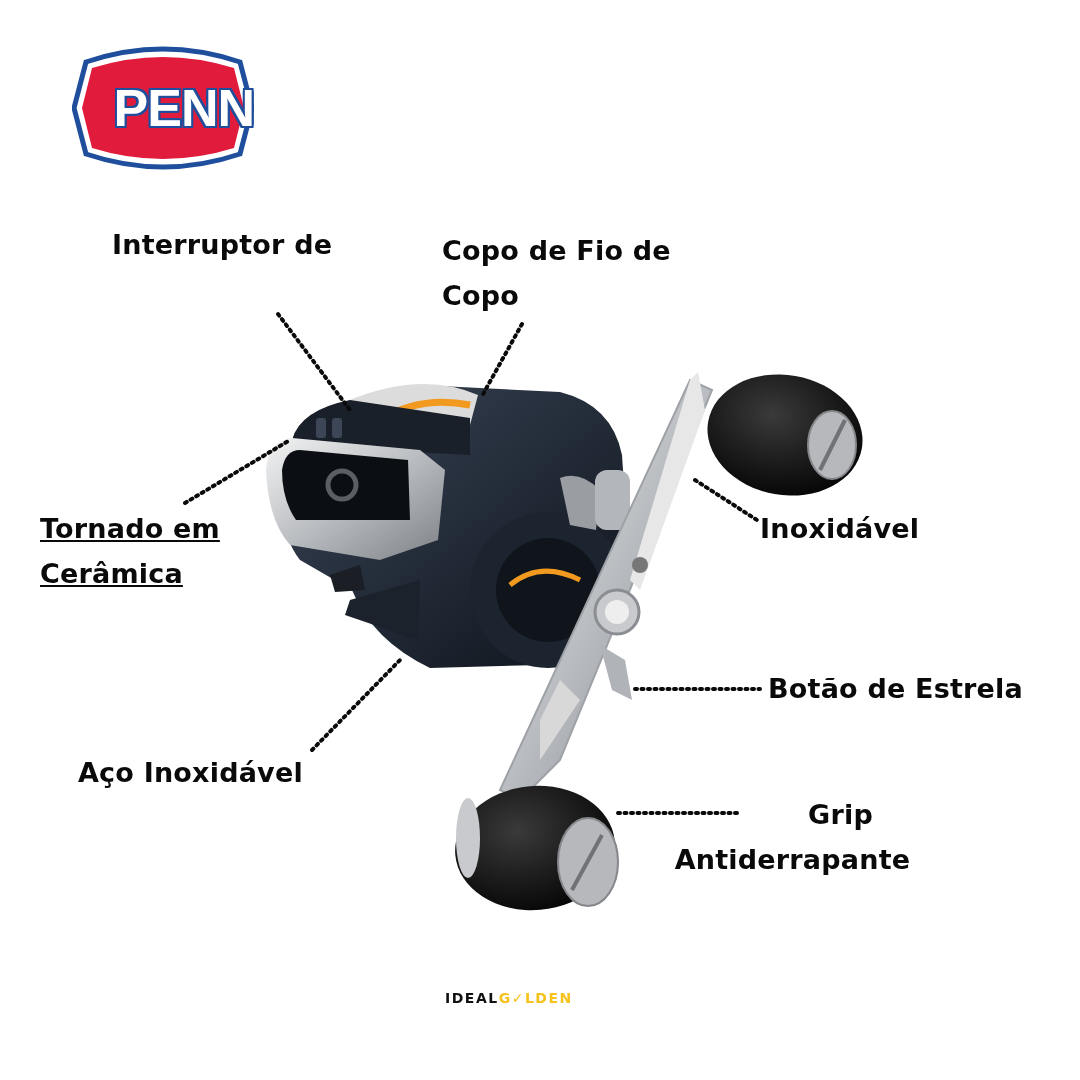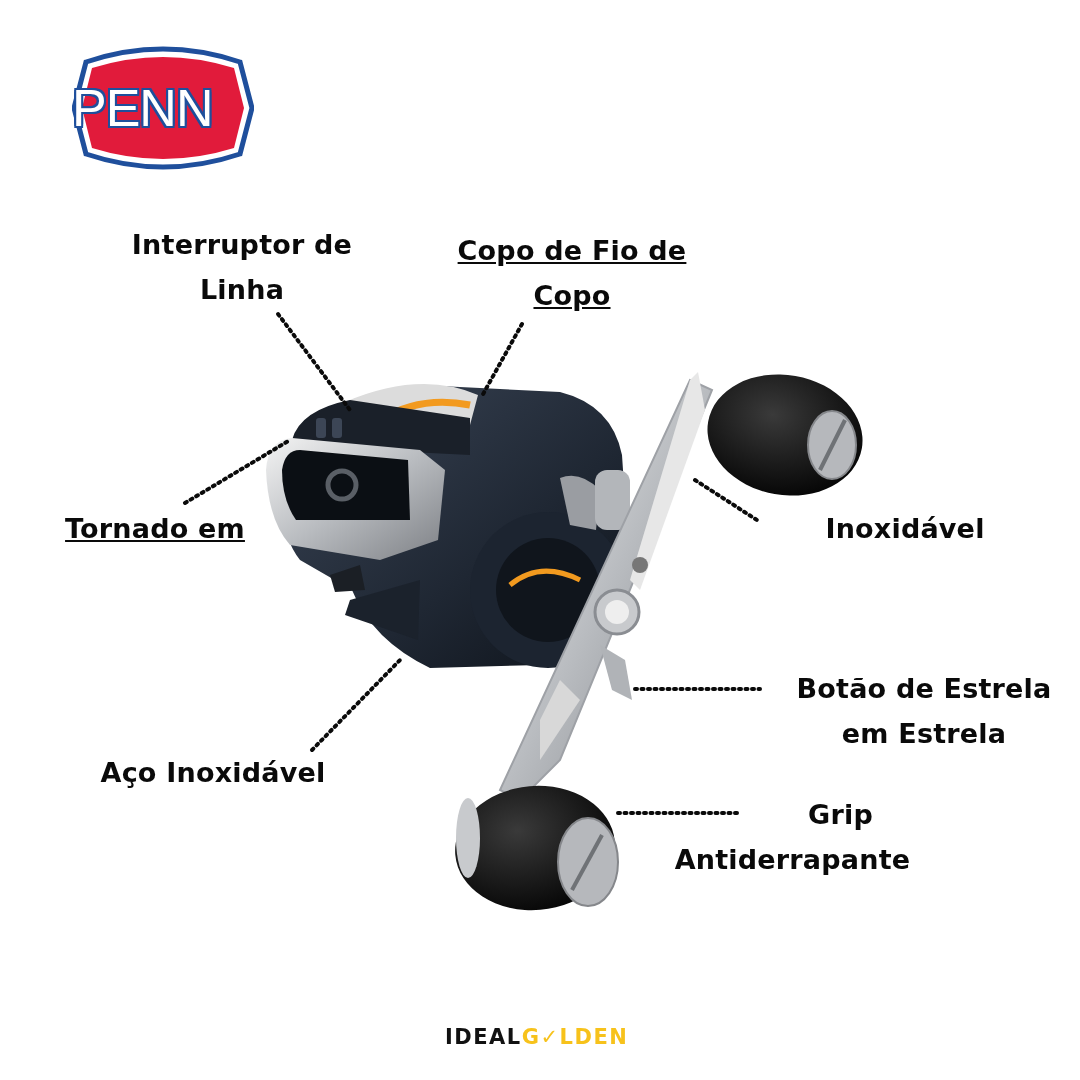--- a/index.html
+++ b/index.html
@@ -1,23 +1,23 @@
 <!DOCTYPE html>
 <html><head>
 <meta charset="utf-8">
 <style>
   html, body { margin:0; padding:0; background:#ffffff; }
   body { width:1080px; height:1080px; position:relative; overflow:hidden; font-family:"DejaVu Sans", sans-serif; }
-  .label { position:absolute; text-align:center; font-weight:bold; color:#0a0a0a; font-size:27px; line-height:45px; letter-spacing:0.2px; }
+  .label { position:absolute; text-align:left; font-weight:bold; color:#0a0a0a; font-size:27px; line-height:45px; letter-spacing:0.2px; }
   .label span { display:block; white-space:nowrap; }
   #art { position:absolute; left:0; top:0; }
   .penn { position:absolute; left:72px; top:42px; width:182px; height:132px; }
-  .penn-text { position:absolute; left:0; top:36px; width:182px; text-align:left; font-family:"Liberation Sans", sans-serif; font-weight:normal; font-size:52px; color:#ffffff; letter-spacing:-1px;
+  .penn-text { position:absolute; left:0; top:36px; width:182px; text-align:right; font-family:"Liberation Sans", sans-serif; font-weight:bold; font-size:52px; color:#ffffff; letter-spacing:-1px;
     text-shadow: 2px 0 #1f4f9c, -2px 0 #1f4f9c, 0 2px #1f4f9c, 0 -2px #1f4f9c, 2px 2px #1f4f9c, -2px -2px #1f4f9c, 2px -2px #1f4f9c, -2px 2px #1f4f9c; }
-  .brand { position:absolute; left:445px; top:990px; font-family:"DejaVu Sans", sans-serif; font-weight:bold; font-size:21px; letter-spacing:1.5px;margin-top:35px; }
+  .brand { position:absolute; left:445px; top:990px; font-family:"DejaVu Sans", sans-serif; font-weight:bold; font-size:14px; letter-spacing:1.5px; }
   .brand .a { color:#111111; }
   .brand .b { color:#f7c21b; }
 </style>
 </head>
 <body>
 
 <div class="penn">
   <svg width="182" height="132" viewBox="0 0 182 132">
     <path d="M14,20 Q91,-6 168,20 L180,66 L168,112 Q91,138 14,112 L2,66 Z" fill="#ffffff" stroke="#1f4f9c" stroke-width="5"></path>
     <path d="M20,26 Q91,4 162,26 L172,66 L162,106 Q91,128 20,106 L10,66 Z" fill="#e11b3b"></path>
@@ -97,35 +97,34 @@
     <line x1="185" y1="503" x2="290" y2="440"></line>
     <line x1="695" y1="480" x2="760" y2="522"></line>
     <line x1="635" y1="689" x2="760" y2="689"></line>
     <line x1="312" y1="750" x2="402" y2="658"></line>
     <line x1="618" y1="813" x2="738" y2="813"></line>
   </g>
 </svg>
 
 <div class="label" style="left:112px; top:222px; width:260px;">
   <span>Interruptor de</span>
-  <span>Linha</span>
 </div>
-<div class="label" style="left:442px; top:228px; width:260px;text-decoration:underline;">
+<div class="label" style="left:442px; top:228px; width:260px;">
   <span>Copo de Fio de</span>
   <span>Copo</span>
 </div>
 <div class="label" style="left:40px; top:506px; width:230px;text-decoration:underline;">
   <span>Tornado em</span>
+  <span>Cerâmica</span>
 </div>
 <div class="label" style="left:760px; top:506px; width:290px;">
   <span>Inoxidável</span>
 </div>
 <div class="label" style="left:768px; top:666px; width:312px;">
   <span>Botão de Estrela</span>
-  <span>em Estrela</span>
 </div>
 <div class="label" style="left:78px; top:750px; width:270px;">
   <span>Aço Inoxidável</span>
 </div>
 <div class="label" style="left:660px; top:792px; width:265px; text-align:center;">
   <span style="padding-left:96px;">Grip</span>
   <span>Antiderrapante</span>
 </div>
 
 <div class="brand">

